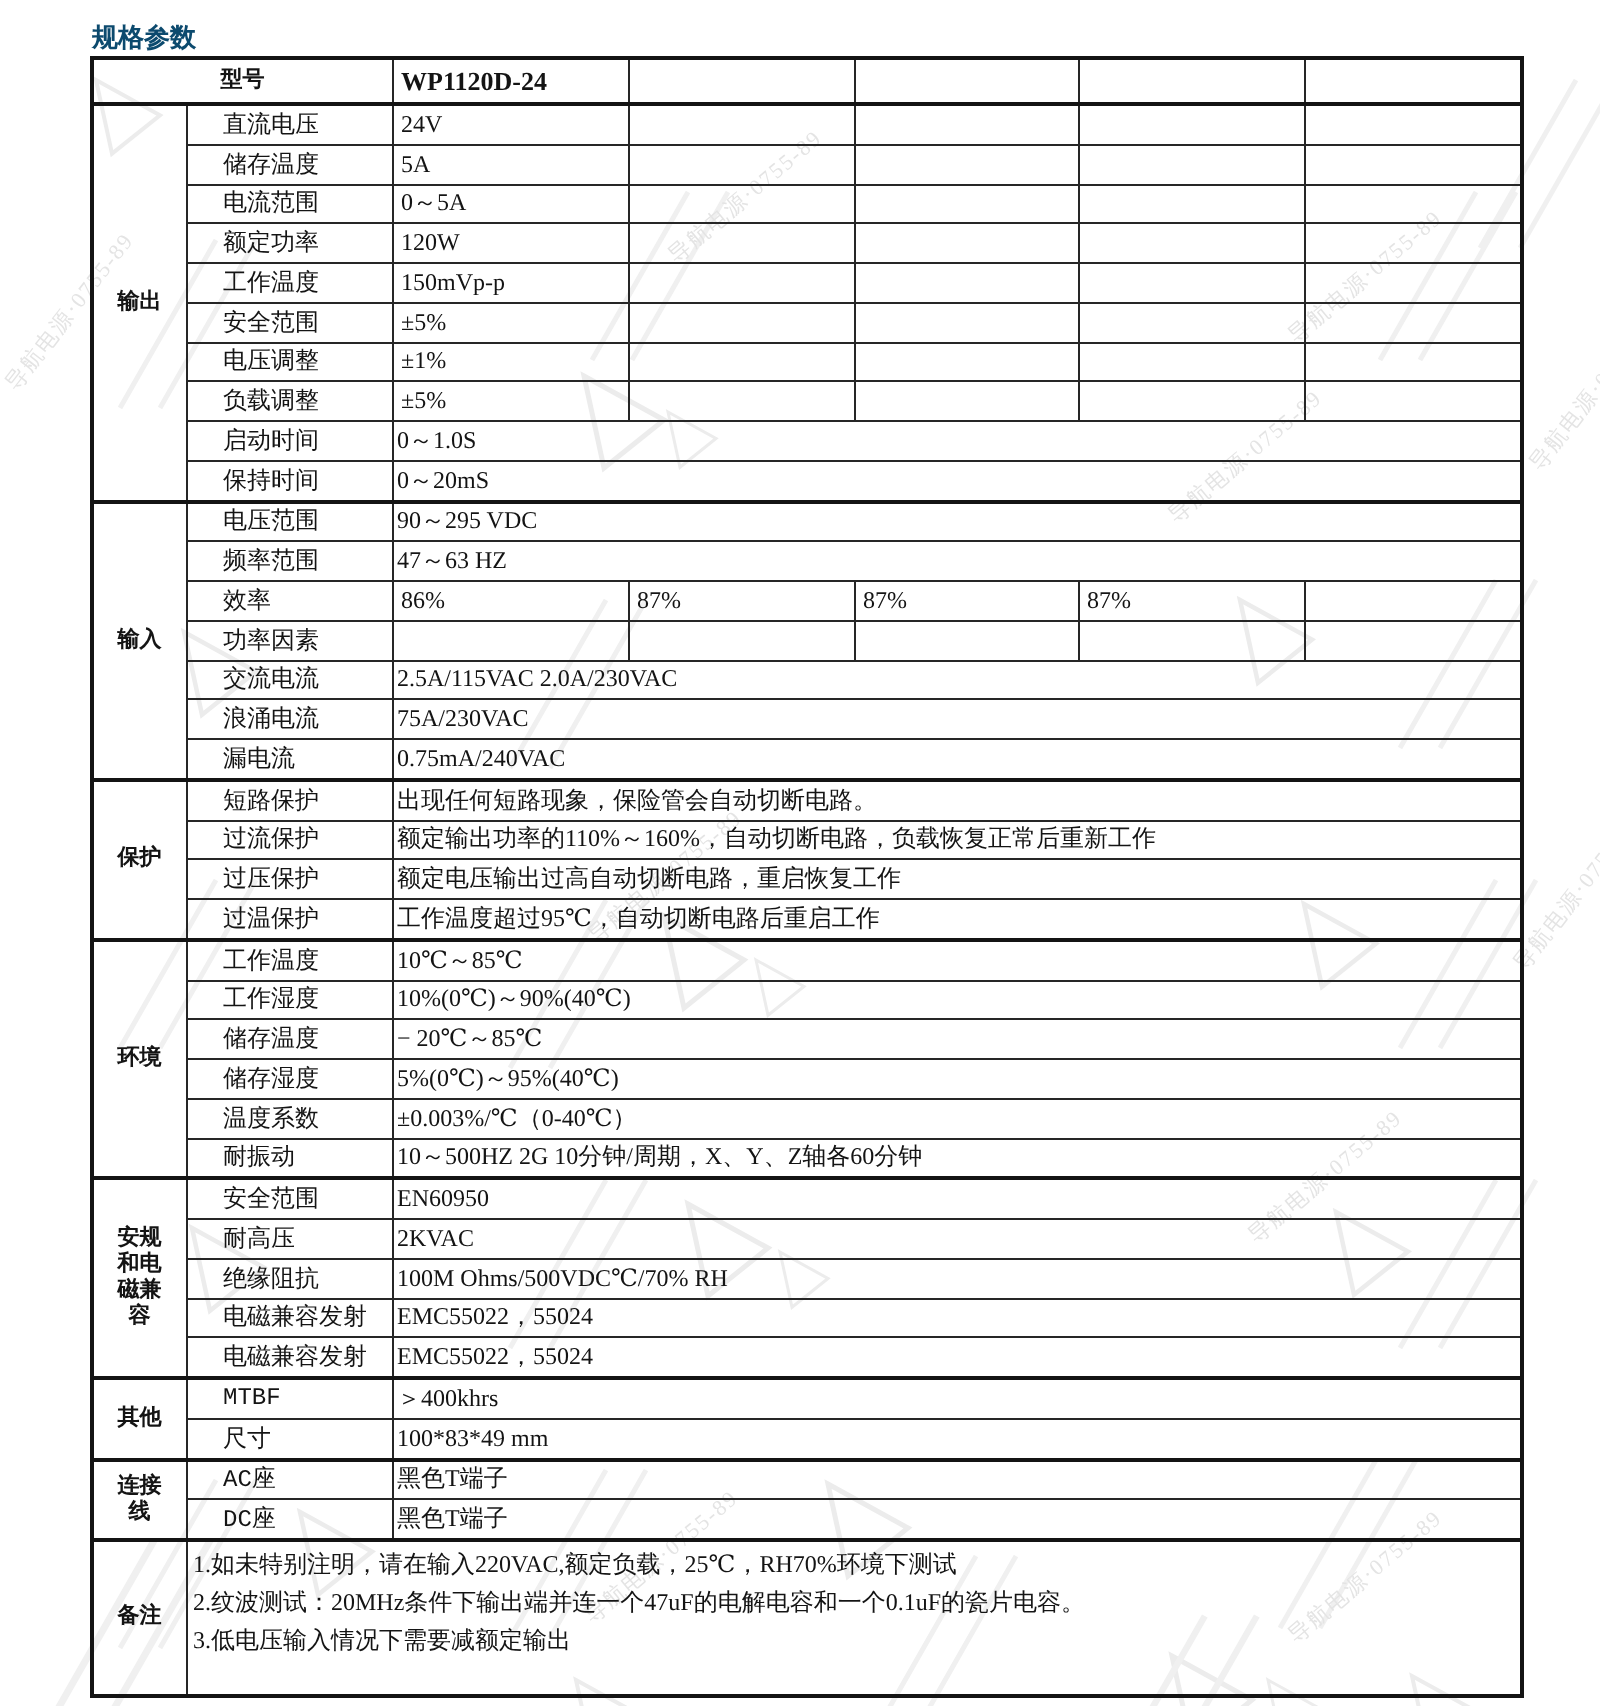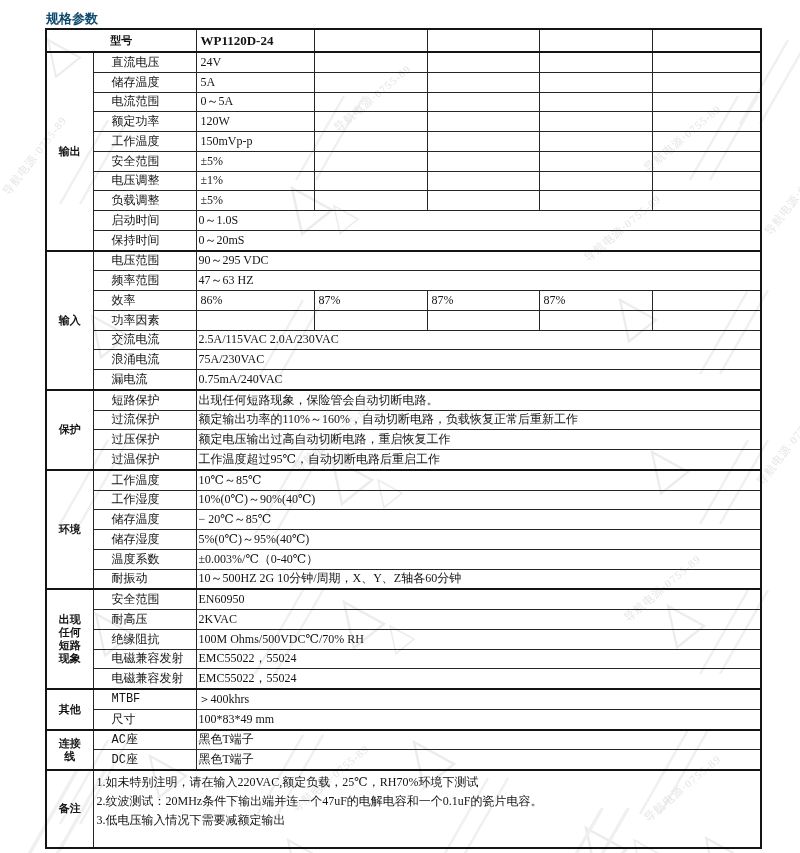--- a/index.html
+++ b/index.html
@@ -265,21 +265,21 @@
     <tr>
       <td class="lab">温度系数</td>
       <td class="c" colspan="5">±0.003%/℃（0-40℃）</td>
     </tr>
     <tr>
       <td class="lab">耐振动</td>
       <td class="c" colspan="5">10～500HZ 2G 10分钟/周期，X、Y、Z轴各60分钟</td>
     </tr>
 
     <tr class="tb">
-      <td class="sec" rowspan="5">出现任何短路现象</td>
+      <td class="sec" rowspan="5">安规和电磁兼容</td>
       <td class="lab">安全范围</td>
       <td class="c" colspan="5">EN60950</td>
     </tr>
     <tr>
       <td class="lab">耐高压</td>
       <td class="c" colspan="5">2KVAC</td>
     </tr>
     <tr>
       <td class="lab">绝缘阻抗</td>
       <td class="c" colspan="5">100M Ohms/500VDC℃/70% RH</td>

